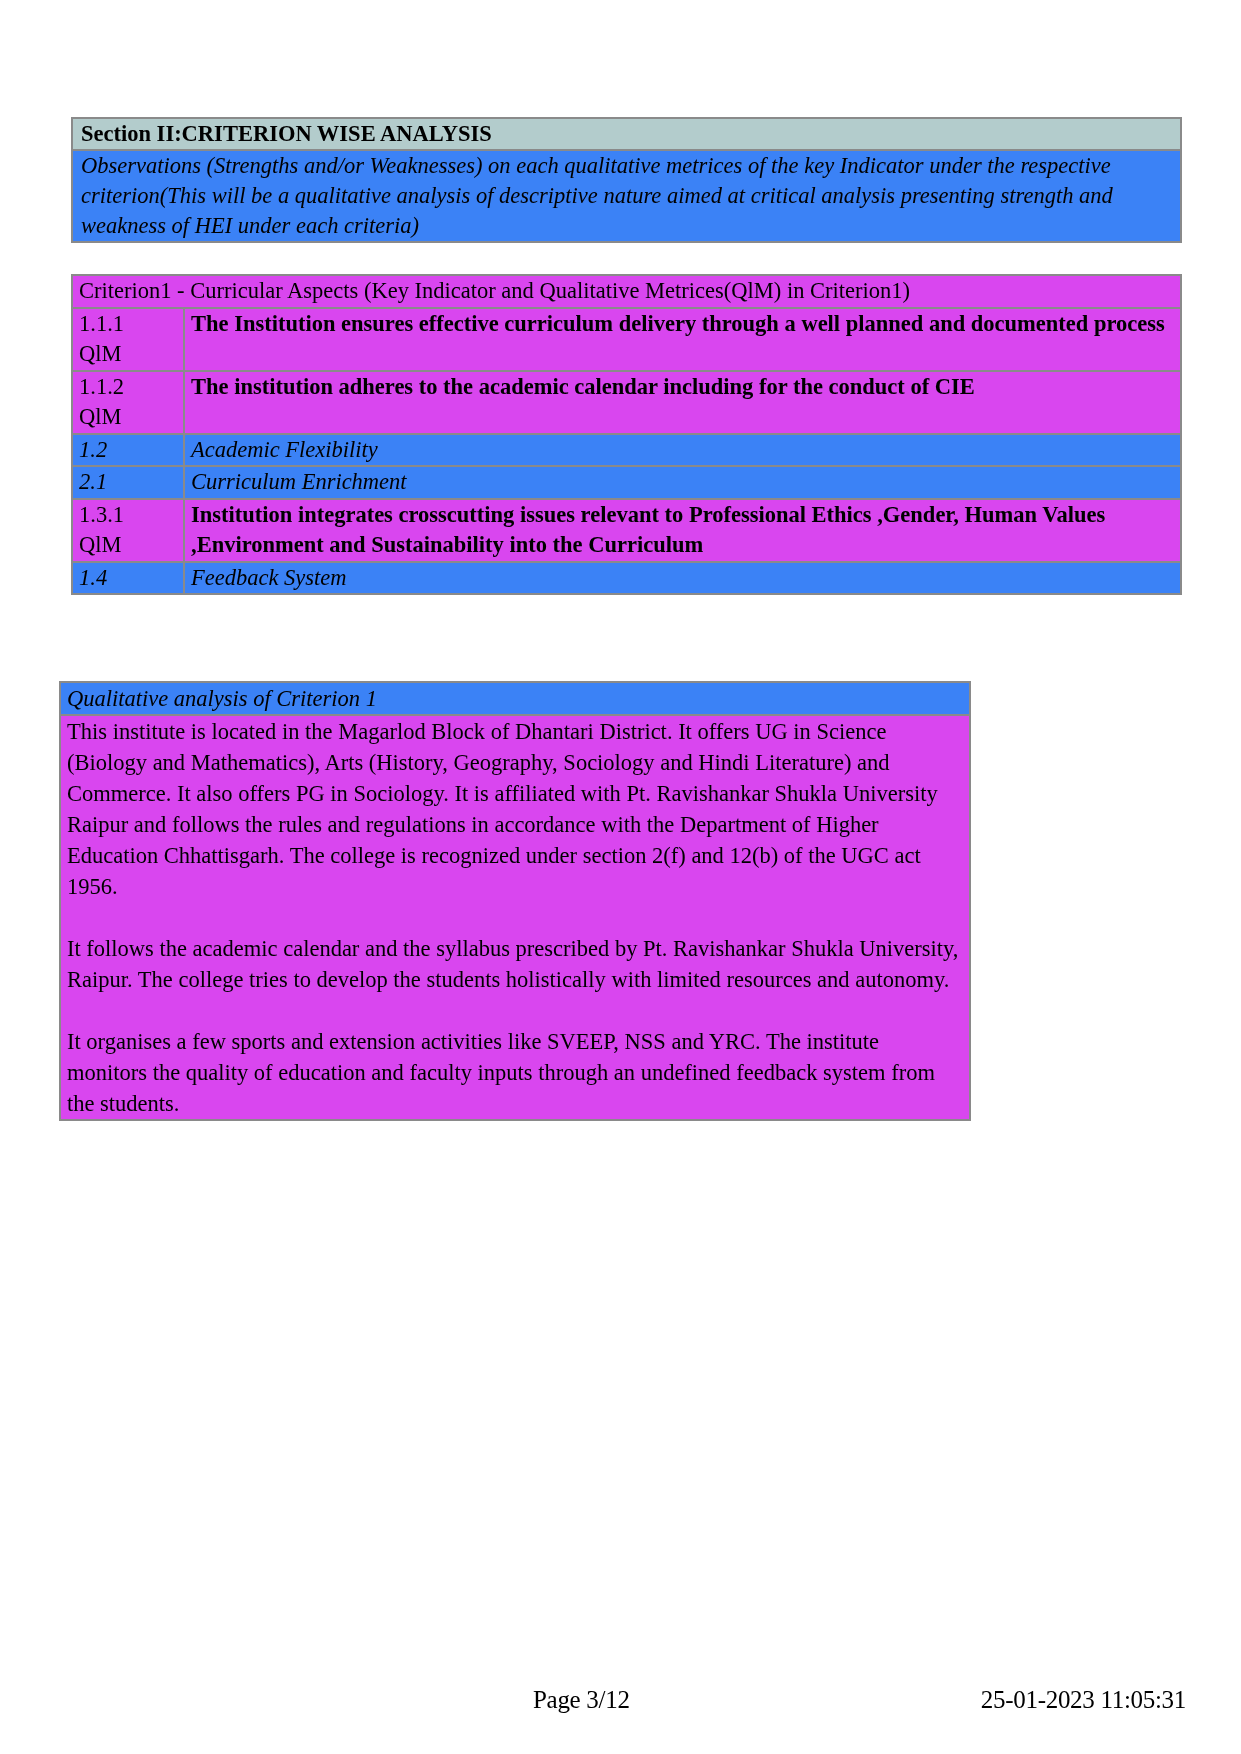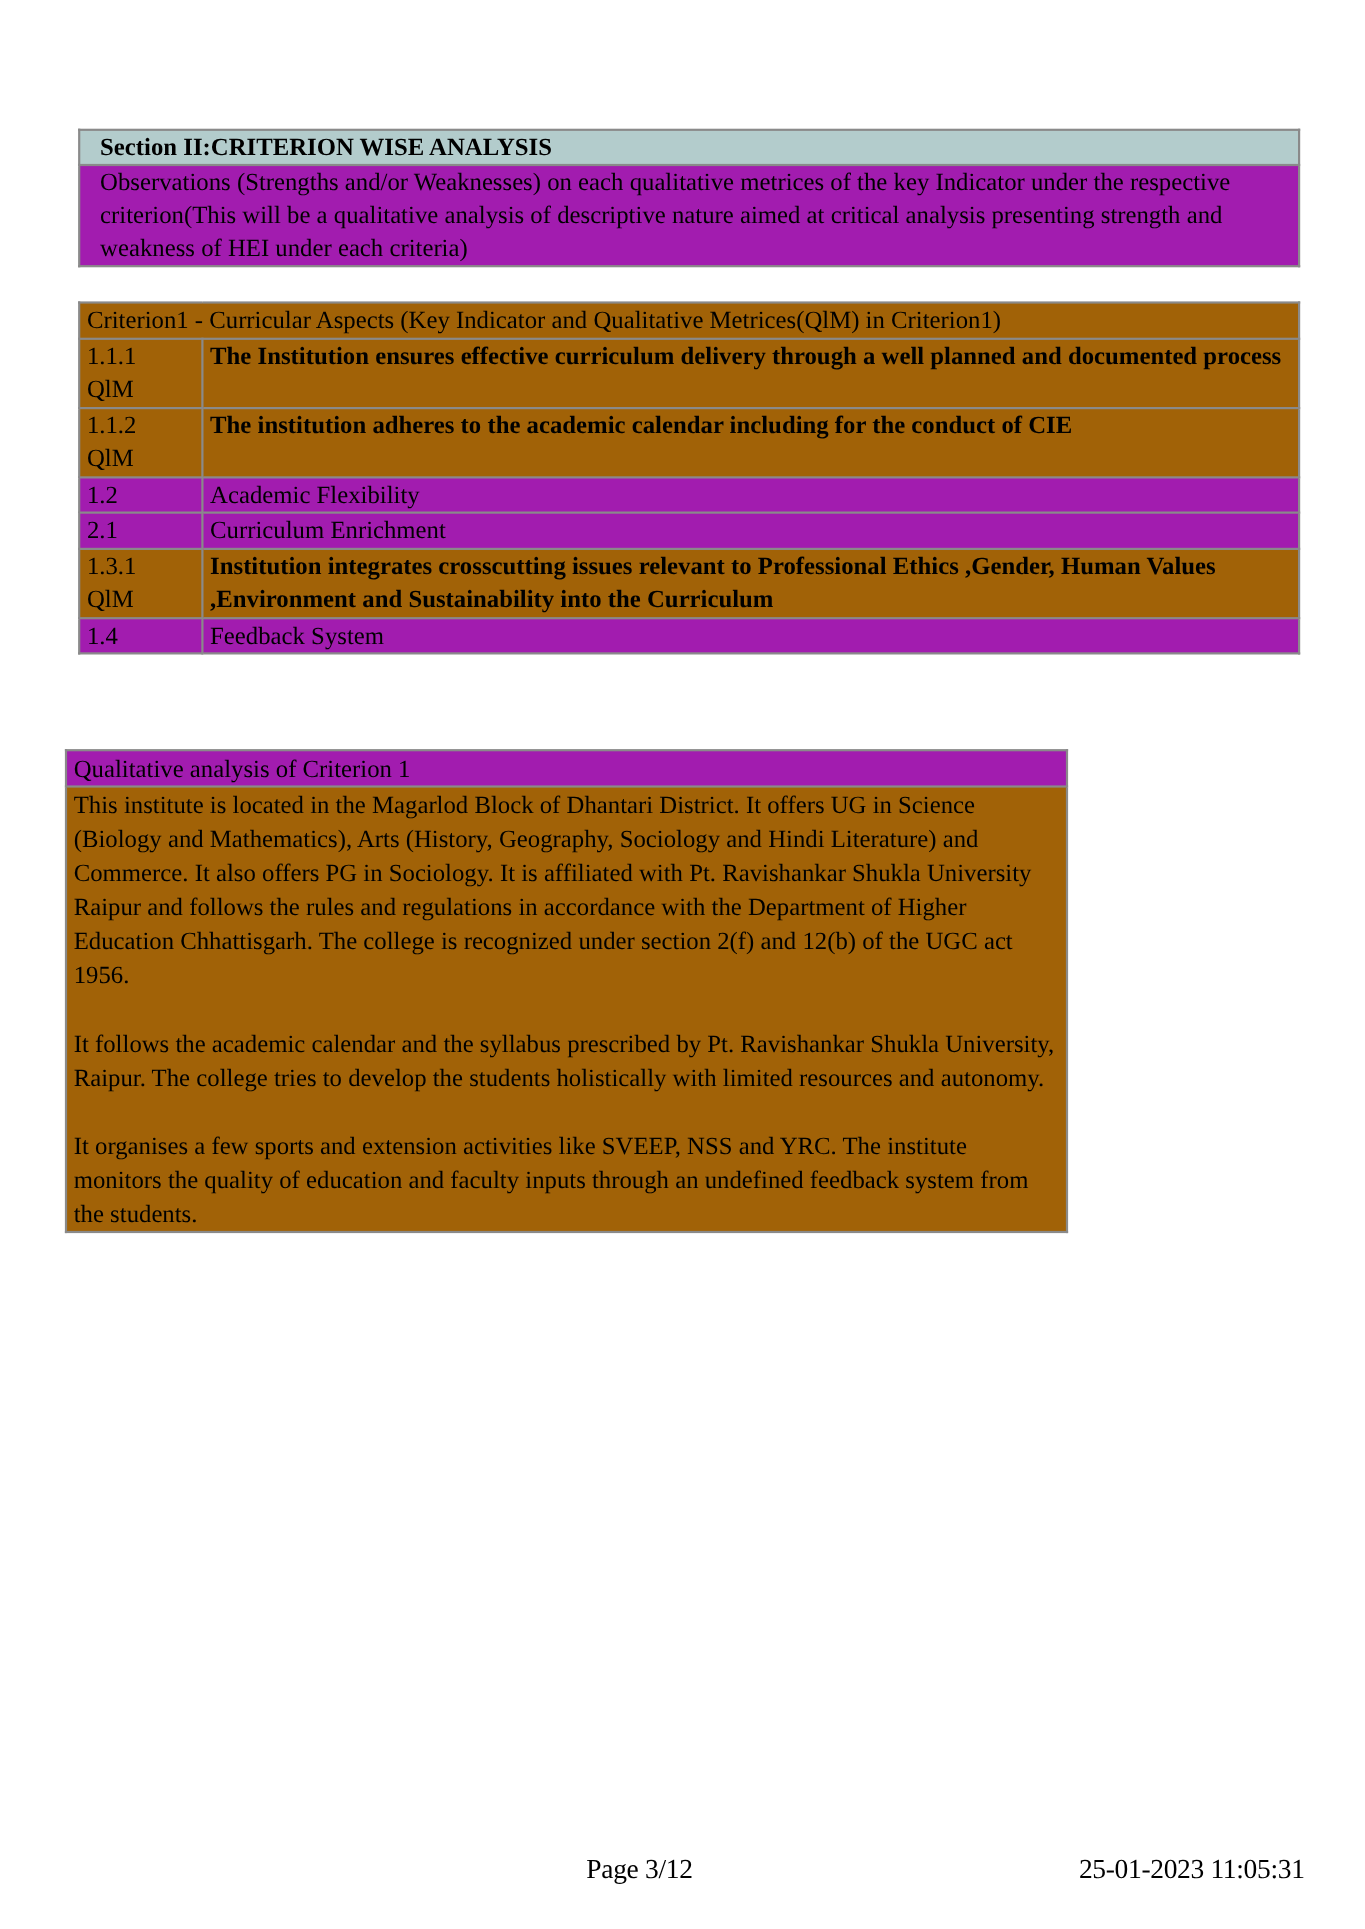--- a/index.html
+++ b/index.html
@@ -7,26 +7,26 @@
     width: 1241px; height: 1754px; position: relative; overflow: hidden;
     font-family: "Liberation Serif", "DejaVu Serif", serif;
     color: #000; font-size: 22.5px;
   }
   table { border-collapse: collapse; position: absolute; table-layout: fixed; }
   td {
     border: 2px solid #8a8a8a; padding: 0 6px; vertical-align: top;
     line-height: 30px;
   }
   .teal { background: #b3cccc; }
-  .pink { background: #a21caf; }
-  .white { background: #a16207; }
+  .pink { background: #3b82f6; font-style: italic; }
+  .white { background: #d946ef; }
   .bold { font-weight: bold; }
 
   #section-table { left: 71px; top: 117px; width: 1111px; }
-  #section-table td { padding: 0 18px; }
+  #section-table td { padding: 0 8px; }
   #section-table .hdr { line-height: 30px; }
 
   #criterion-table { left: 71px; top: 274px; width: 1111px; }
   #criterion-table col.c1 { width: 112px; }
   #criterion-table td { line-height: 30.5px; }
 
   #analysis-table { left: 59px; top: 681px; width: 912px; }
   #analysis-table td { line-height: 31px; }
   .para { margin: 0; }
   .para + .para { margin-top: 31px; }

